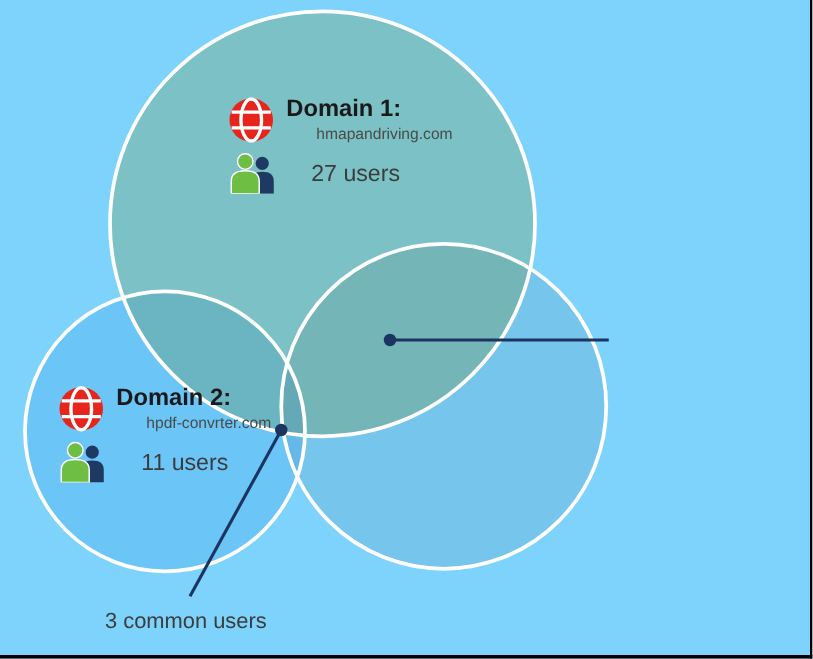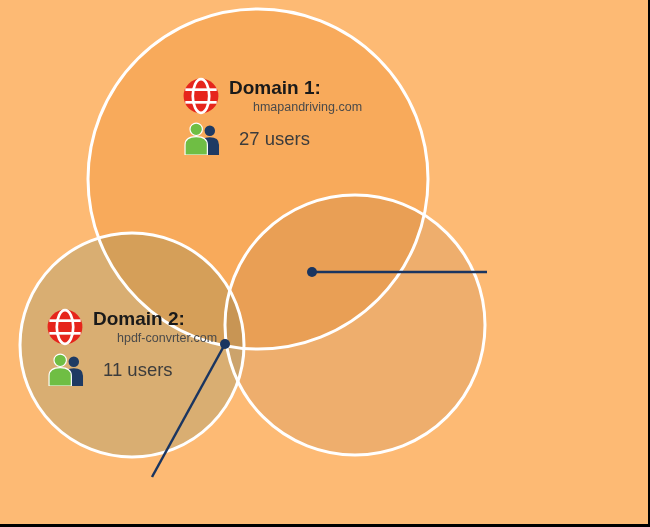--- a/index.html
+++ b/index.html
@@ -1,24 +1,24 @@
 <!DOCTYPE html>
 <html><head>
 <meta charset="utf-8">
 <style>
   html,body{margin:0;padding:0;background:#ffffff;font-family:"Liberation Sans",sans-serif;}
   .frame{
-    position:relative;width:650px;height:527px;background:#fdba74;overflow:hidden;
+    position:relative;width:650px;height:527px;background:#7dd3fc;overflow:hidden;
     border-right:2px solid #000;border-bottom:3px solid #000;box-sizing:border-box;
   }
   .venn-svg{position:absolute;left:0;top:0;}
   .blend{mix-blend-mode:multiply;}
   .domain{position:absolute;}
   .row1{display:flex;align-items:center;gap:9px;}
-  .row2{display:flex;align-items:center;gap:16px;margin-top:7px;margin-left:1px;}
+  .row2{display:flex;align-items:center;gap:26px;margin-top:7px;margin-left:1px;}
   .globe{width:38px;height:38px;flex:0 0 auto;}
   .users-svg{width:40px;height:33px;flex:0 0 auto;}
   .dtitle{font-size:19px;font-weight:700;color:#1a1a1a;line-height:1.1;}
   .dsub{font-size:12.5px;color:#4a4a4a;line-height:1.15;margin-top:1px;padding-left:24px;}
   .dcount{font-size:18.5px;color:#3c3c3c;}
   .ann{position:absolute;font-size:17.5px;color:#3c3c3c;white-space:nowrap;}
 </style>
 </head>
 <body>
 
@@ -94,14 +94,15 @@
         <circle cx="13" cy="7.5" r="6.4" stroke="#ffffff" stroke-width="1.2" fill="#6FBE44"></circle>
         <path d="M1.5,34 V23.5 Q1.5,15 13,15 Q24.5,15 24.5,23.5 V34 Z" stroke="#ffffff" stroke-width="1.2" fill="#6FBE44"></path>
       </svg>
       <div class="dcount">11 users</div>
     </div>
   </div>
 
   <div class="domain" style="left:298px;top:336px;">
   </div>
 
+  <div class="ann" style="left:84px;top:486px;">3 common users</div>
 
 </div>
 
 </body></html>

